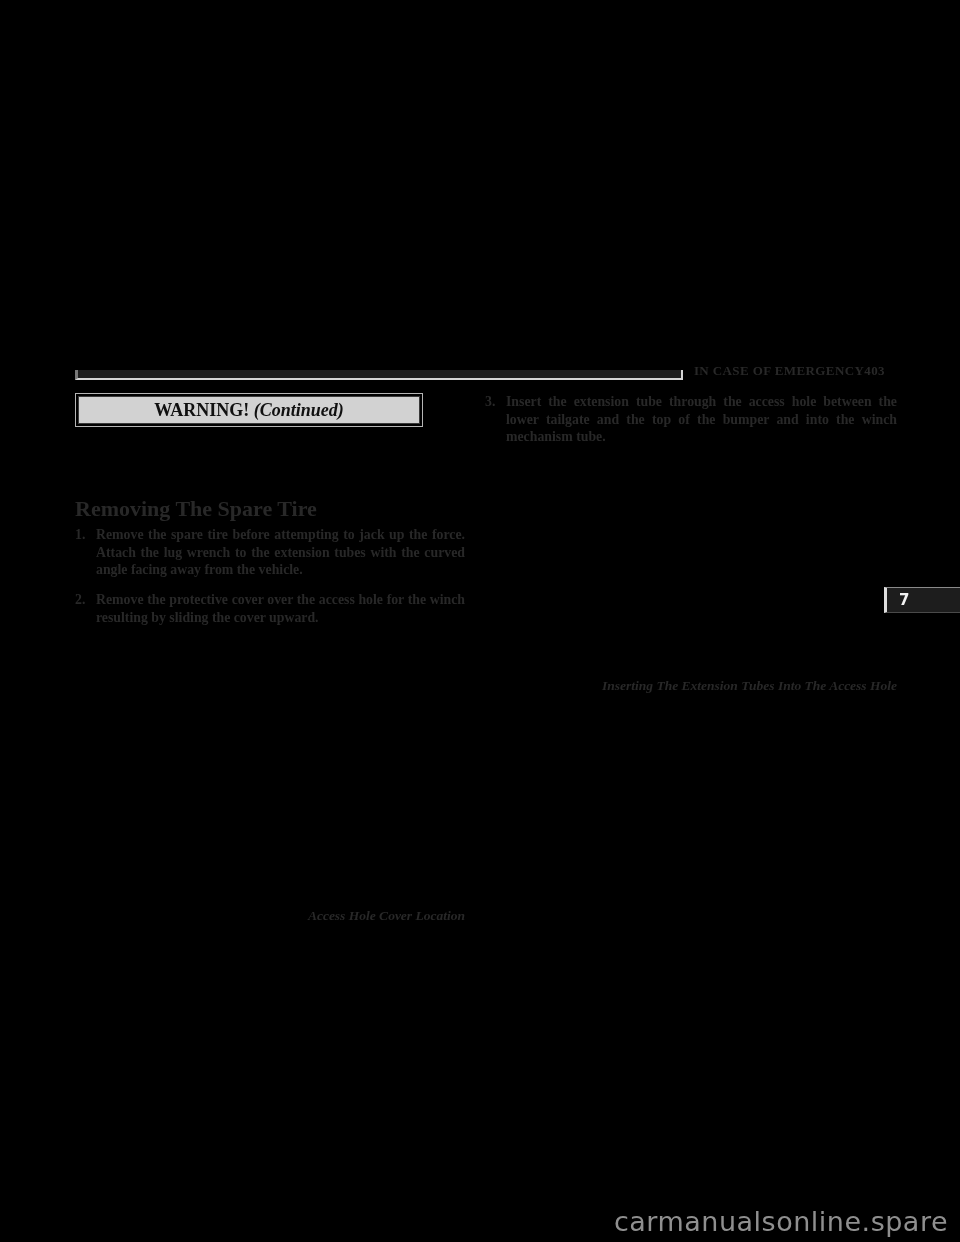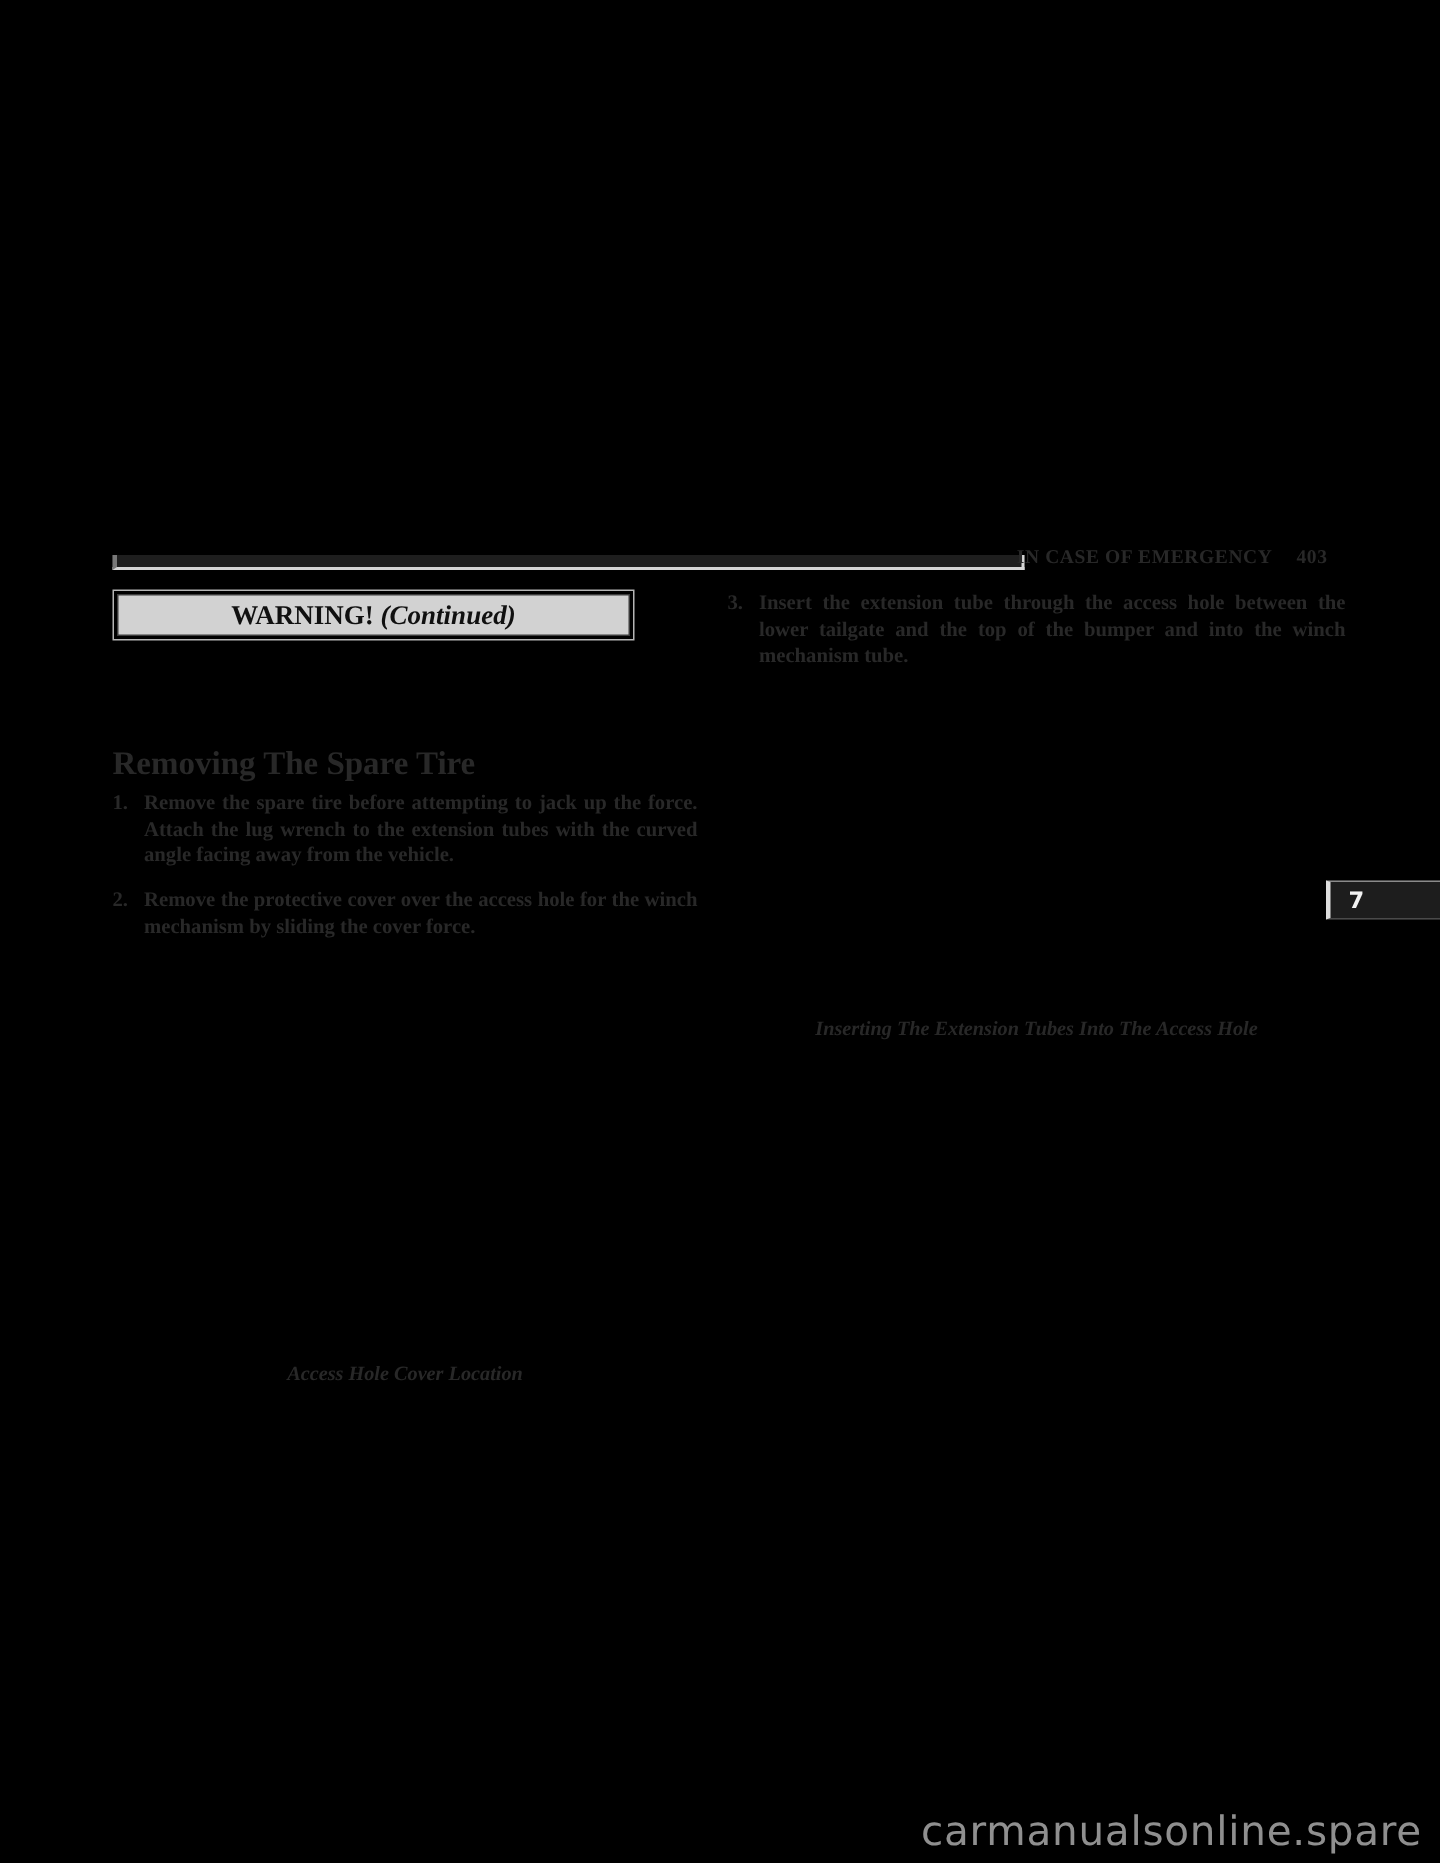--- a/index.html
+++ b/index.html
@@ -14,21 +14,21 @@
     background:#1e1e1e;
     border-bottom:2px solid #d4d4d4;
     border-right:2px solid #d4d4d4;
     border-left:3px solid #787878;
   }
   .running-head{
     position:absolute;left:560px;top:363px;width:325px;
     text-align:right;font-weight:bold;font-size:13px;letter-spacing:.4px;
     color:#282828;white-space:nowrap;
   }
-  .running-head .pageno{margin-left:16px;}
+  .running-head .pageno{}
   
   .warning-box{
     position:absolute;left:75px;top:393px;width:348px;box-sizing:border-box;
     border:1px solid #b5b5b5;background:#000;padding:2px;
   }
   .wb-header{
     background:#d2d2d2;border:1px solid #3a3a3a;
     text-align:center;padding:3px 0 2px 0;
     font-size:18px;font-weight:bold;color:#101010;
   }
@@ -51,21 +51,21 @@
   .step .num{position:absolute;left:0;top:0;}
   .step .txt{margin:0 0 0 21px;text-align:justify;}
   .step1{left:75px;top:526px;width:390px;}
   .step2{left:75px;top:591px;width:390px;}
   .step3{left:485px;top:393px;width:412px;}
   
   .figure{position:absolute;background:#000;}
   .figure-left{left:90px;top:640px;width:360px;height:208px;}
   .figure-right{left:500px;top:462px;width:380px;height:205px;}
   .caption{
-    position:absolute;text-align:center;
+    position:absolute;text-align:right;
     font-size:13.5px;font-weight:bold;font-style:italic;color:#282828;white-space:nowrap;
   }
   .caption-left{left:75px;top:908px;width:390px;}
   .caption-right{left:485px;top:678px;width:412px;}
   
   .chapter-tab{
     position:absolute;left:884px;top:587px;width:76px;height:26px;box-sizing:border-box;
     background:#1d1d1d;
     border-top:1px solid #8a8a8a;border-bottom:1px solid #4a4a4a;
     border-left:3px solid #dedede;
@@ -95,21 +95,21 @@
 </div>
 
 <div class="section-heading">Removing The Spare Tire</div>
 
 <div class="step step1">
   <span class="num">1.</span>
   <p class="txt">Remove the spare tire before attempting to jack up the force. Attach the lug wrench to the extension tubes with the curved angle facing away from the vehicle.</p>
 </div>
 <div class="step step2">
   <span class="num">2.</span>
-  <p class="txt">Remove the protective cover over the access hole for the winch mechanism by sliding the cover force.</p>
+  <p class="txt">Remove the protective cover over the access hole for the winch resulting by sliding the cover upward.</p>
 </div>
 
 <div class="figure figure-left"></div>
 <div class="caption caption-left">Access Hole Cover Location</div>
 
 <div class="step step3">
   <span class="num">3.</span>
   <p class="txt">Insert the extension tube through the access hole between the lower tailgate and the top of the bumper and into the winch mechanism tube.</p>
 </div>
 

